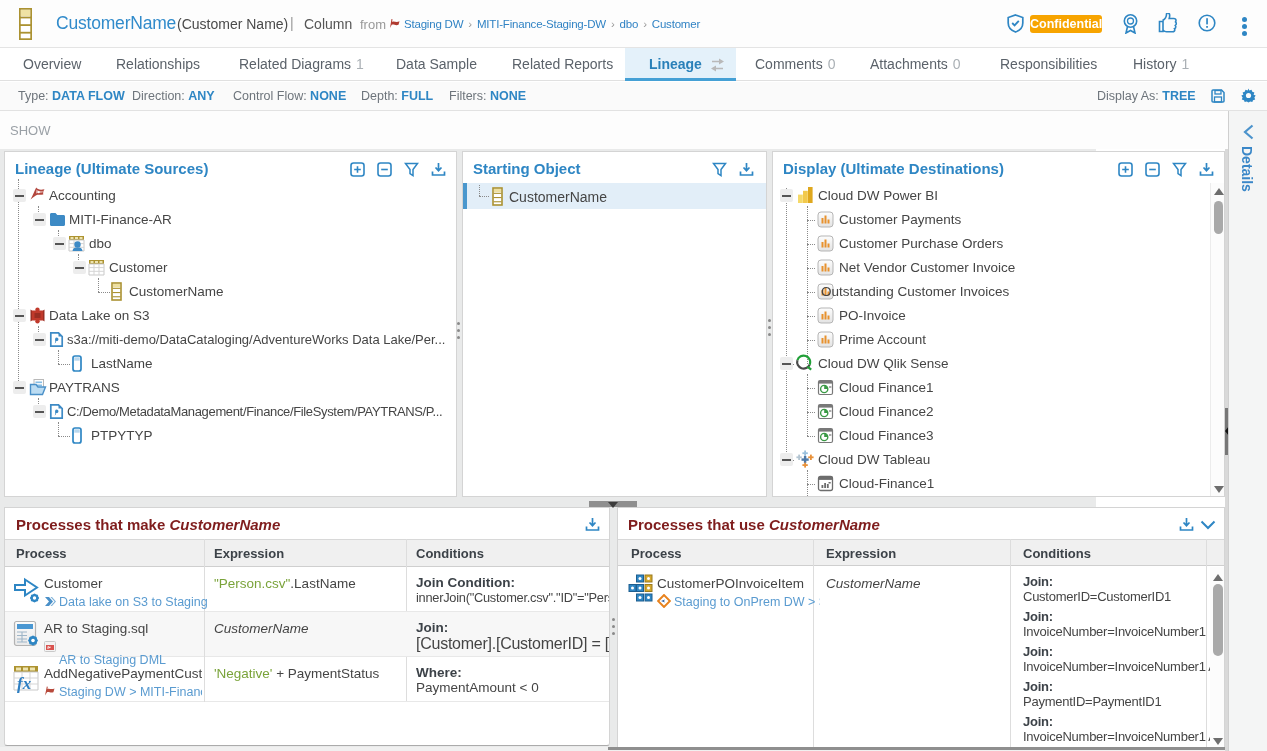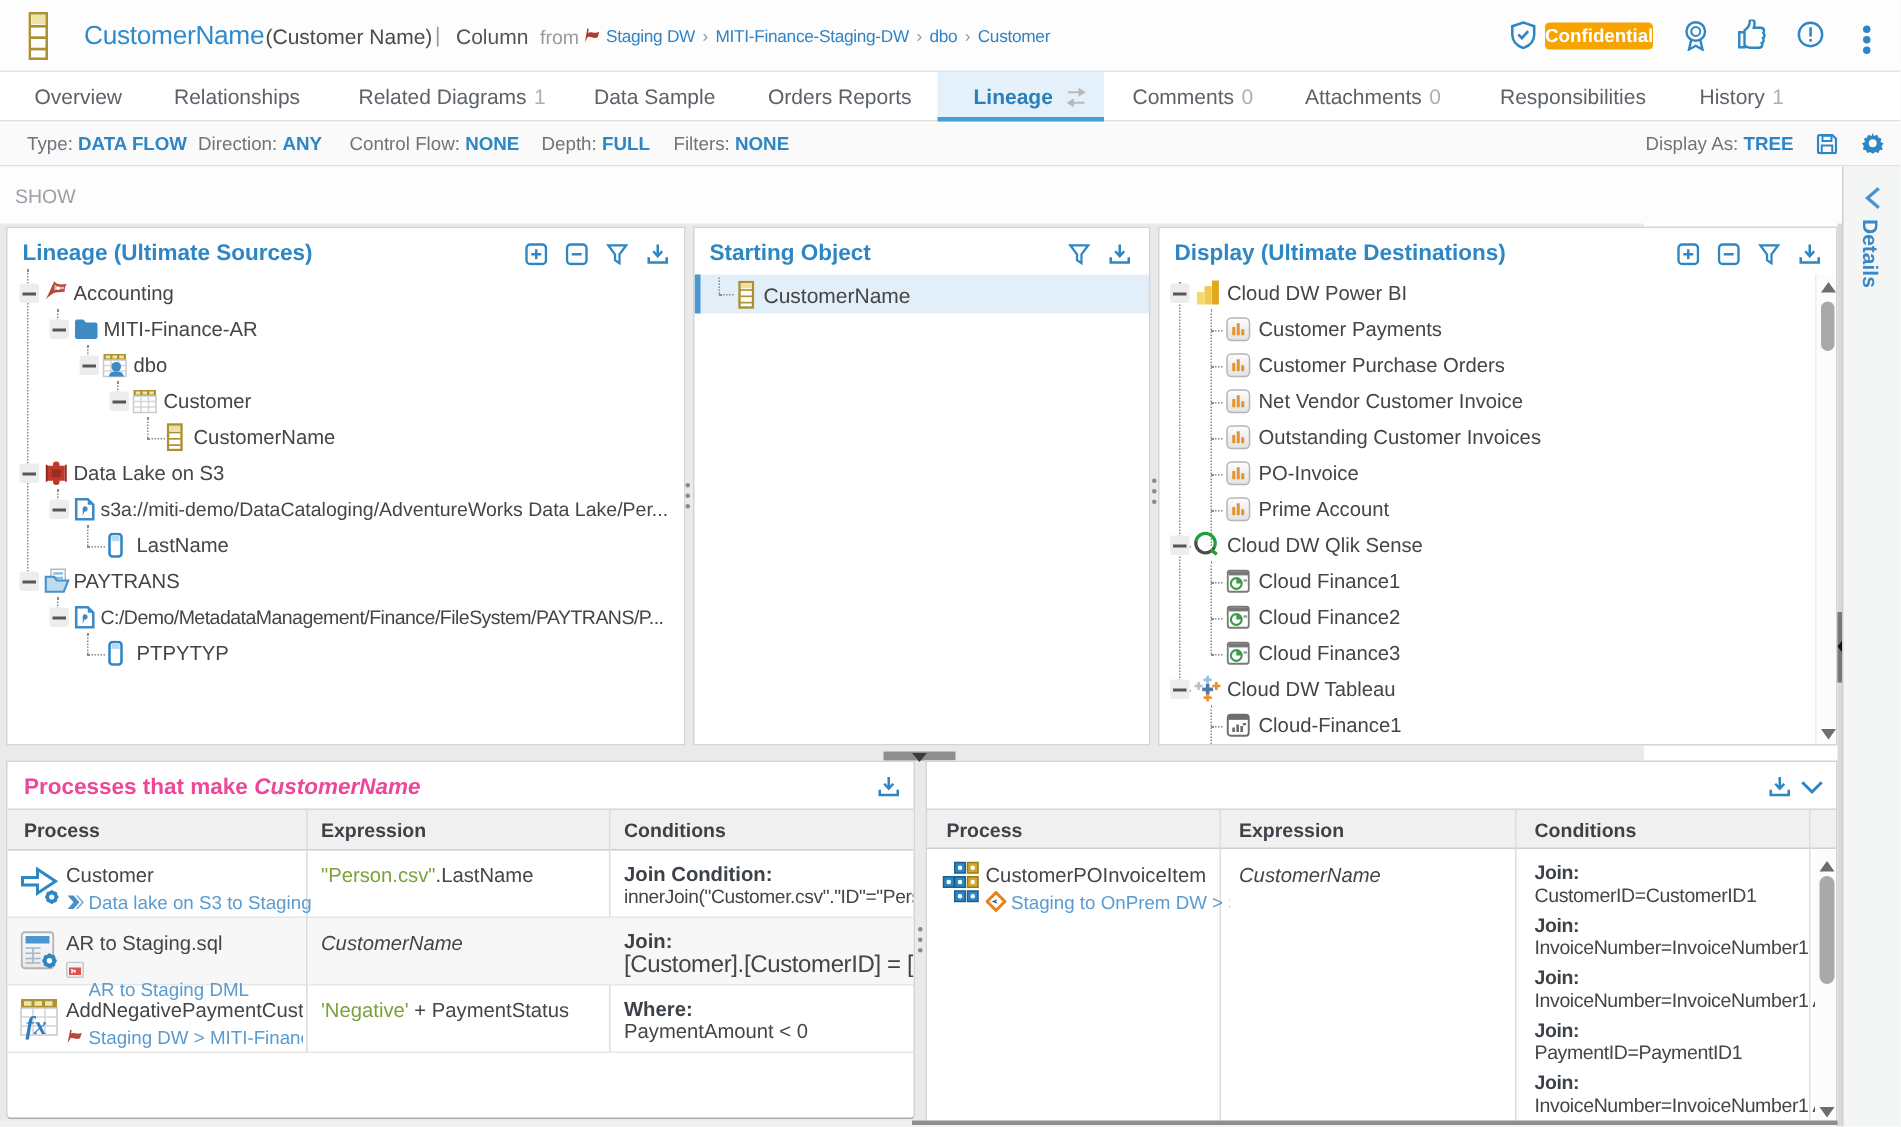--- a/index.html
+++ b/index.html
@@ -37,21 +37,21 @@
 .phead { position:absolute; left:10px; top:8px; font-size:15px; font-weight:bold; color:#2e86c4; white-space:nowrap; }
 
 .trow { position:absolute; height:24px; font-size:13.5px; color:#454545; white-space:nowrap; }
 .trow .txt { position:absolute; top:4px; }
 .minus { position:absolute; top:5px; width:13px; height:13px; background:#ededed; border-radius:2px; }
 .minus:after { content:""; position:absolute; left:2px; top:6px; width:9px; height:1.6px; background:#555; }
 .dotv { position:absolute; width:0; border-left:1px dotted #8a8a8a; }
 .doth { position:absolute; height:0; border-top:1px dotted #8a8a8a; }
 .ticon { position:absolute; top:3px; }
 
-.bhead { position:absolute; font-size:15px; font-weight:bold; color:#ec4899; }
+.bhead { position:absolute; font-size:15px; font-weight:bold; color:#7f1d1d; }
 .bhead i { font-style:italic; }
 .thdr { position:absolute; background:#f0f0f0; border-top:1px solid #d8d8d8; border-bottom:1px solid #cfcfcf; font-size:13px; font-weight:bold; color:#3c4248; }
 .cell { position:absolute; font-size:13.5px; color:#454545; white-space:nowrap; overflow:hidden; }
 .sublink { color:#5a9bd0; font-size:12.5px; }
 .gtxt { color:#7aa33a; }
 .colline { position:absolute; width:1px; background:#ddd; }
 .rowline { position:absolute; height:1px; background:#e8e8e8; }
 
 #details { position:absolute; left:1228px; top:111px; width:39px; height:640px; background:#f4f5f5; border-left:1px solid #cfcfcf; }
 #details .dtxt { position:absolute; left:12px; top:146px; font-size:14px; font-weight:bold; color:#3a87c8; transform:rotate(90deg); transform-origin:0 0; white-space:nowrap; }
@@ -99,21 +99,21 @@
   <div class="abs" style="left:1242px;top:17px;width:5px;height:5px;border-radius:50%;background:#2e86c4"></div>
   <div class="abs" style="left:1242px;top:24px;width:5px;height:5px;border-radius:50%;background:#2e86c4"></div>
   <div class="abs" style="left:1242px;top:31px;width:5px;height:5px;border-radius:50%;background:#2e86c4"></div>
 </div>
 
 <div id="tabs">
   <span class="t" style="left:23px">Overview</span>
   <span class="t" style="left:116px">Relationships</span>
   <span class="t" style="left:239px">Related Diagrams<span class="cnt">1</span></span>
   <span class="t" style="left:396px">Data Sample</span>
-  <span class="t" style="left:512px">Orders Reports</span>
+  <span class="t" style="left:512px">Related Reports</span>
   <div class="active">
       <span>Lineage</span>
     <svg style="position:absolute;left:86px;top:10px" width="13" height="14" viewBox="0 0 13 14">
       <path d="M1 2.8 H8 V0.5 L13 3.5 L8 6.5 V4.2 H1 Z" fill="#b9b9b9"></path>
       <path d="M12 9.8 H5 V7.5 L0 10.5 L5 13.5 V11.2 H12 Z" fill="#b9b9b9"></path>
     </svg>
   </div>
   <span class="t" style="left:755px">Comments<span class="cnt">0</span></span>
   <span class="t" style="left:870px">Attachments<span class="cnt">0</span></span>
   <span class="t" style="left:1000px">Responsibilities</span>
@@ -383,21 +383,21 @@
         </svg>
     <span class="txt" style="left:66px">Net Vendor Customer Invoice</span>
   </div>
   <div class="trow" style="left:0;top:128px">
     <svg class="ticon" style="left:44px;top:3px" width="17" height="17" viewBox="0 0 17 17">
           <rect x="1" y="1" width="15" height="15" rx="3" fill="url(#gg1)" stroke="#b5b5b5" stroke-width="1"></rect>
           <rect x="4.5" y="7" width="2" height="5.5" fill="#e8912d"></rect>
           <rect x="7.5" y="4.5" width="2" height="8" fill="#e8912d"></rect>
           <rect x="10.5" y="8.5" width="2" height="4" fill="#e8912d"></rect>
         </svg>
-    <span class="txt" style="left:66px">Outstanding Customer Invoices</span>
+    <span class="txt" style="left:48px">Outstanding Customer Invoices</span>
   </div>
   <div class="trow" style="left:0;top:152px">
     <svg class="ticon" style="left:44px;top:3px" width="17" height="17" viewBox="0 0 17 17">
           <rect x="1" y="1" width="15" height="15" rx="3" fill="url(#gg1)" stroke="#b5b5b5" stroke-width="1"></rect>
           <rect x="4.5" y="7" width="2" height="5.5" fill="#e8912d"></rect>
           <rect x="7.5" y="4.5" width="2" height="8" fill="#e8912d"></rect>
           <rect x="10.5" y="8.5" width="2" height="4" fill="#e8912d"></rect>
         </svg>
     <span class="txt" style="left:66px">PO-Invoice</span>
   </div>
@@ -593,20 +593,21 @@
   <svg class="abs" style="left:39px;top:178px" width="12" height="10" viewBox="0 0 12 10">
         <path d="M1 9.5 L2.8 0.5 L3.8 0.7 L3.4 3 C5 1.8 6.8 4 10.5 2.5 L9.4 6.2 C6.5 7.5 5 5.2 3 6.2 Z" fill="#b84a3c"></path>
       </svg>
   <span class="cell sublink" style="left:54px;top:177px;width:143px">Staging DW &gt; MITI-Finance</span>
   <span class="cell" style="left:209px;top:158px"><span class="gtxt">'Negative'</span> + PaymentStatus</span>
   <span class="cell" style="left:411px;top:157px;font-weight:bold;color:#3c4248">Where:</span>
   <span class="cell" style="left:411px;top:172px">PaymentAmount &lt; 0</span>
 </div>
 
 <div class="panel" style="left:617px;top:358px;width:608px;height:244px;border-bottom:none;overflow:hidden">
+  <span class="bhead" style="left:10px;top:8px">Processes that use <i>CustomerName</i></span>
   <svg class="abs" style="left:561px;top:9px" width="15" height="15" viewBox="0 0 15 15">
         <path d="M7.5 1 V8 M4.5 5.5 L7.5 8.7 L10.5 5.5" fill="none" stroke="#2e86c4" stroke-width="1.7"></path>
         <path d="M1.5 9.5 V13 H13.5 V9.5" fill="none" stroke="#2e86c4" stroke-width="1.7"></path>
       </svg>
   <svg class="abs" style="left:582px;top:12px" width="16" height="10" viewBox="0 0 16 10">
         <path d="M1.5 1.5 L8 8 L14.5 1.5" fill="none" stroke="#2e86c4" stroke-width="2"></path>
       </svg>
   <div class="thdr" style="left:0;top:31px;width:606px;height:27px">
     <span class="abs" style="left:13px;top:6px">Process</span>
     <span class="abs" style="left:208px;top:6px">Expression</span>

